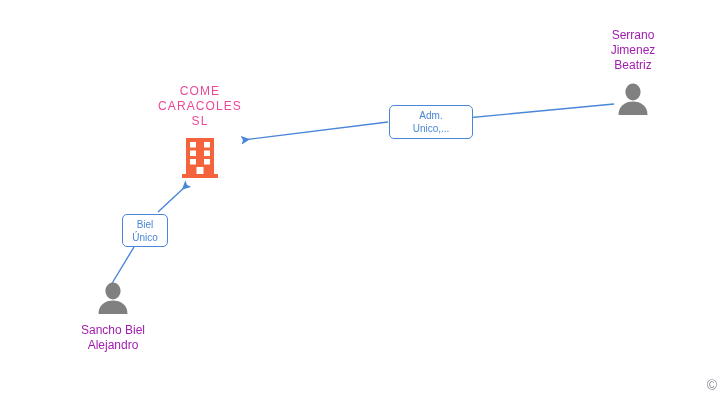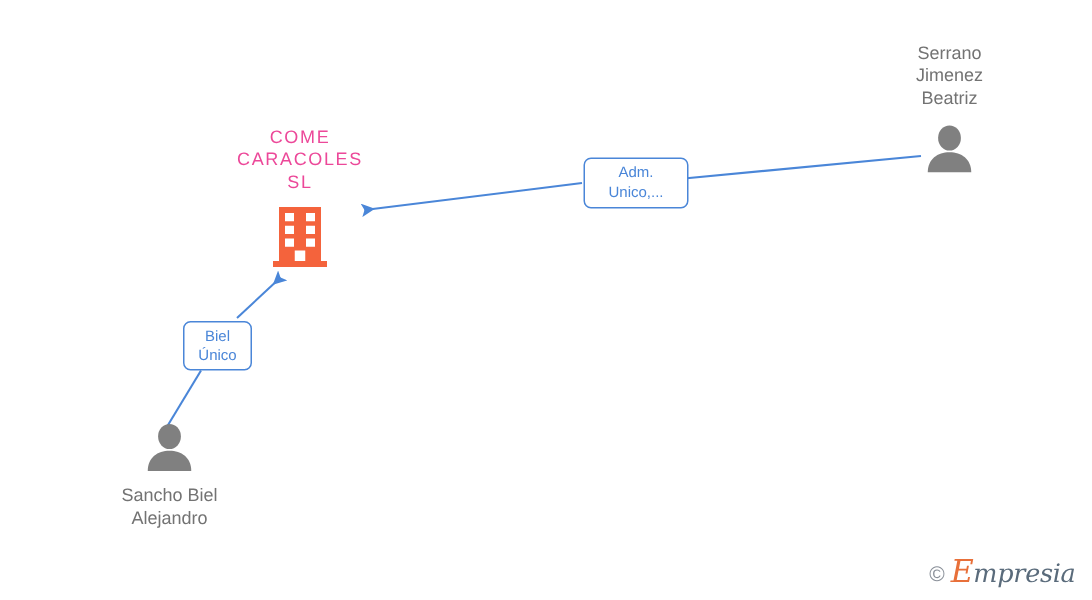--- a/index.html
+++ b/index.html
@@ -52,21 +52,21 @@
 
   
   .person-node {
     position: absolute;
     width: 140px;
     text-align: center;
   }
   .person-name {
     font-size: 12px;
     line-height: 15px;
-    color: #737373;
+    color: #a21caf;
     white-space: pre-line;
   }
   .person-icon {
     width: 34px;
     height: 32px;
     display: block;
     margin: 0 auto;
   }
   #person-serrano {
     left: 563px;
@@ -96,21 +96,21 @@
     text-align: center;
     display: flex;
     align-items: center;
     justify-content: center;
     white-space: pre-line;
     padding: 2px 3px;
   }
   #rel-adm {
     left: 389px;
     top: 105px;
-    width: 70px;
+    width: 84px;
     height: 34px;
   }
   #rel-socio {
     left: 122px;
     top: 214px;
     width: 46px;
     height: 33px;
   }
 
   
@@ -199,16 +199,15 @@
   </div>
 
   <div class="rel-label" id="rel-adm">Adm.
 Unico,...</div>
 
   <div class="rel-label" id="rel-socio">Biel
 Único</div>
 
   <div class="watermark">
     <span class="wm-copy">©</span>
-    <span class="wm-text"><span class="wm-initial">E</span><span>mpresia</span></span>
   </div>
 
 </div>
 
 </body></html>

